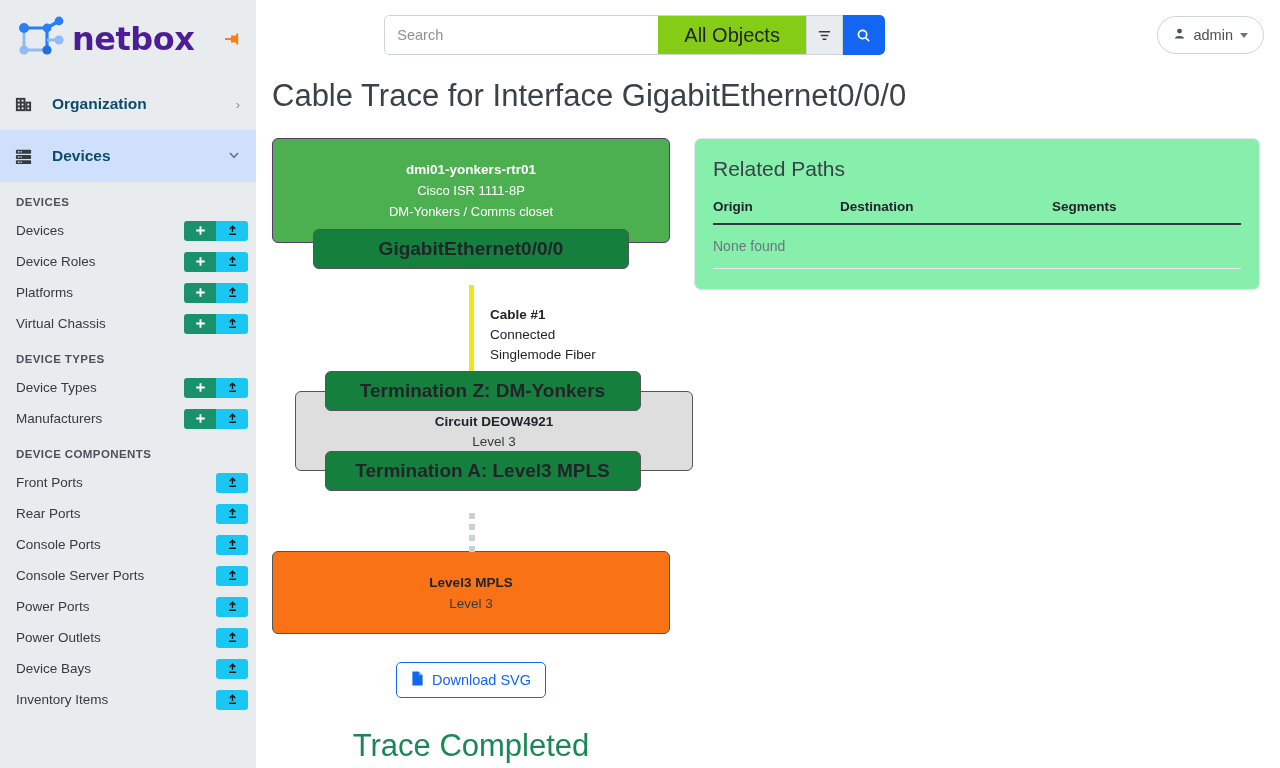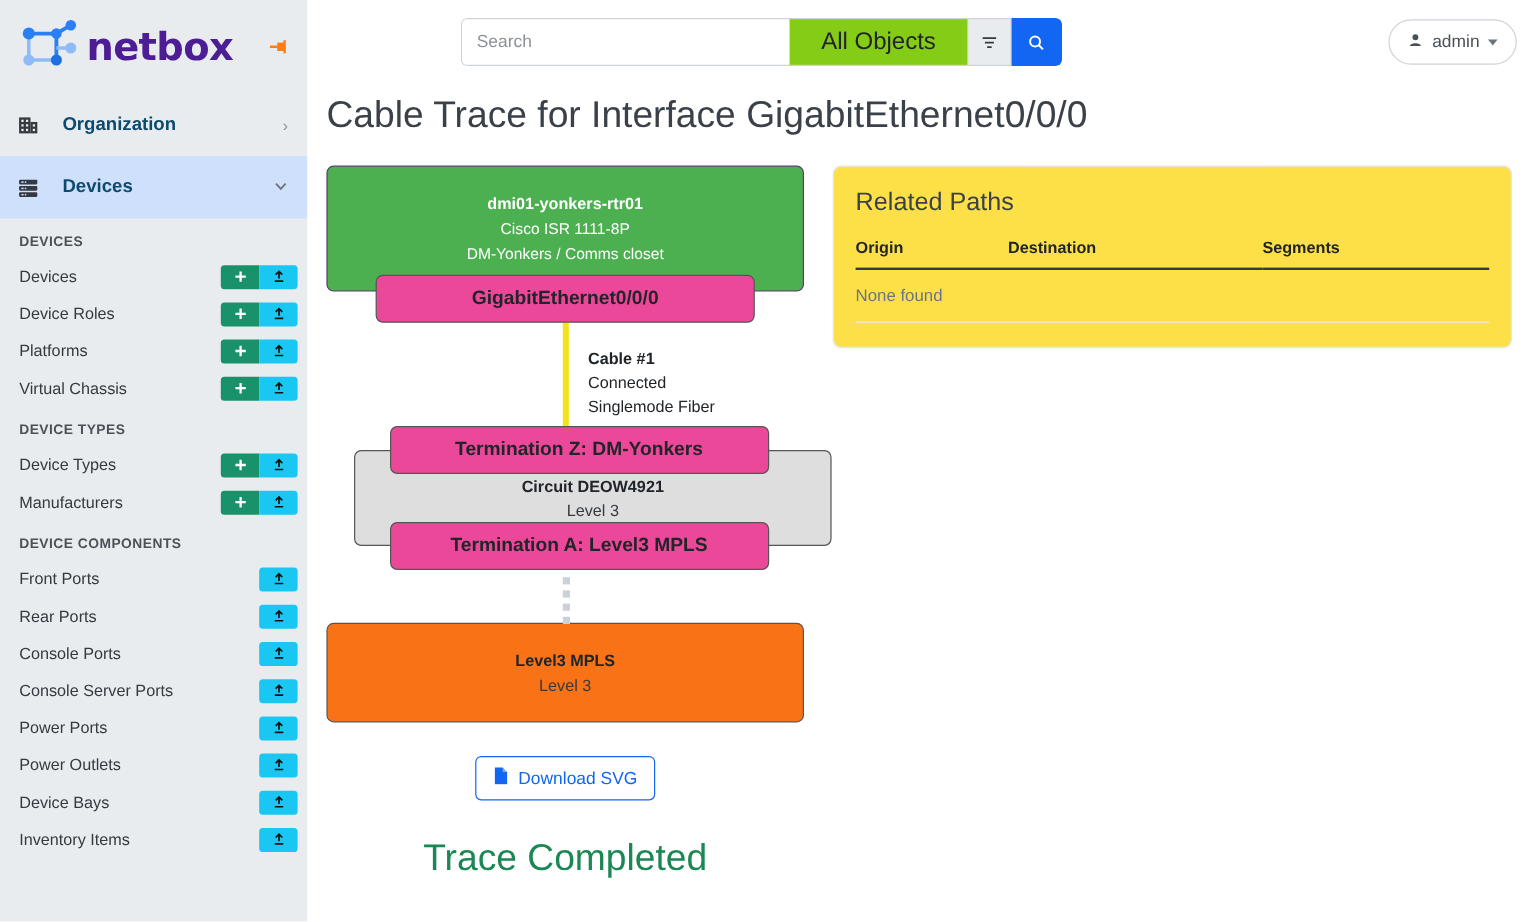--- a/index.html
+++ b/index.html
@@ -148,25 +148,25 @@
     width: 398px; height: 105px;
     display: flex; flex-direction: column;
     align-items: center; justify-content: center;
     color: #fff; gap: 6px;
   }
   .node-device .n1 { font-size: 13.5px; font-weight: 700; }
   .node-device .n2, .node-device .n3 { font-size: 13px; font-weight: 400; }
 
   .term-box {
     width: 316px; height: 40px;
-    margin: -14px auto 0 auto;
-    background: #ec4899; border: 1px solid #555;
+    margin: -14px auto 16px auto;
+    background: #15803d; border: 1px solid #555;
     border-radius: 6px;
     display: flex; align-items: center; justify-content: center;
-    font-size: 16px; font-weight: 700; color: #212529;
+    font-size: 19px; font-weight: 700; color: #212529;
     position: relative; z-index: 3;
   }
 
   .cable-seg {
     position: relative; height: 100px;
   }
   .cable-line {
     position: absolute; left: 199px; top: 0; bottom: 0;
     width: 5px; background: #f5e31a; transform: translateX(-2px);
   }
@@ -217,21 +217,21 @@
   }
 
   .trace-done {
     text-align: center; margin-top: 30px;
     font-size: 31px; color: #1a8754; font-weight: 400;
   }
 
   
   .card {
     border: 1px solid #e3e6ea; border-radius: 7px;
-    background: #fde047; padding: 18px 18px 20px 18px;
+    background: #86efac; padding: 18px 18px 20px 18px;
     box-shadow: 0 1px 2px rgba(0,0,0,0.03);
   }
   .card-title {
     font-size: 21px; font-weight: 400; color: #3b4149;
     margin: 0 0 18px 0;
   }
   table.paths { width: 100%; border-collapse: collapse; }
   table.paths th {
     text-align: left; font-size: 13.5px; font-weight: 700;
     color: #212529; padding: 0 0 9px 0;

